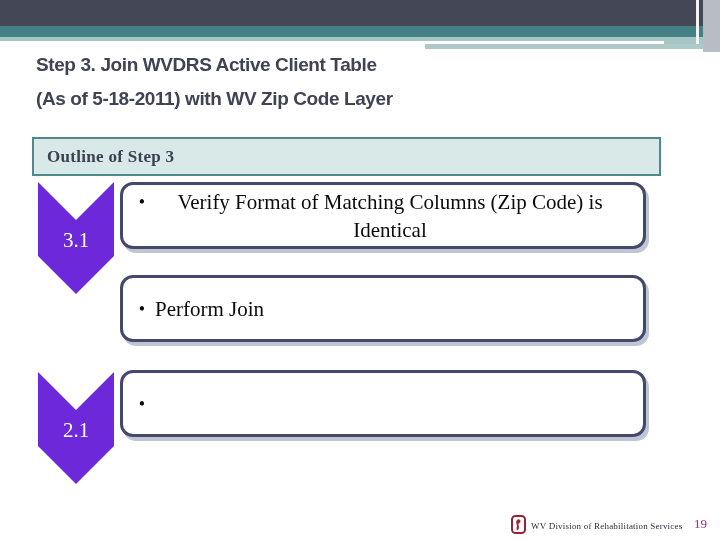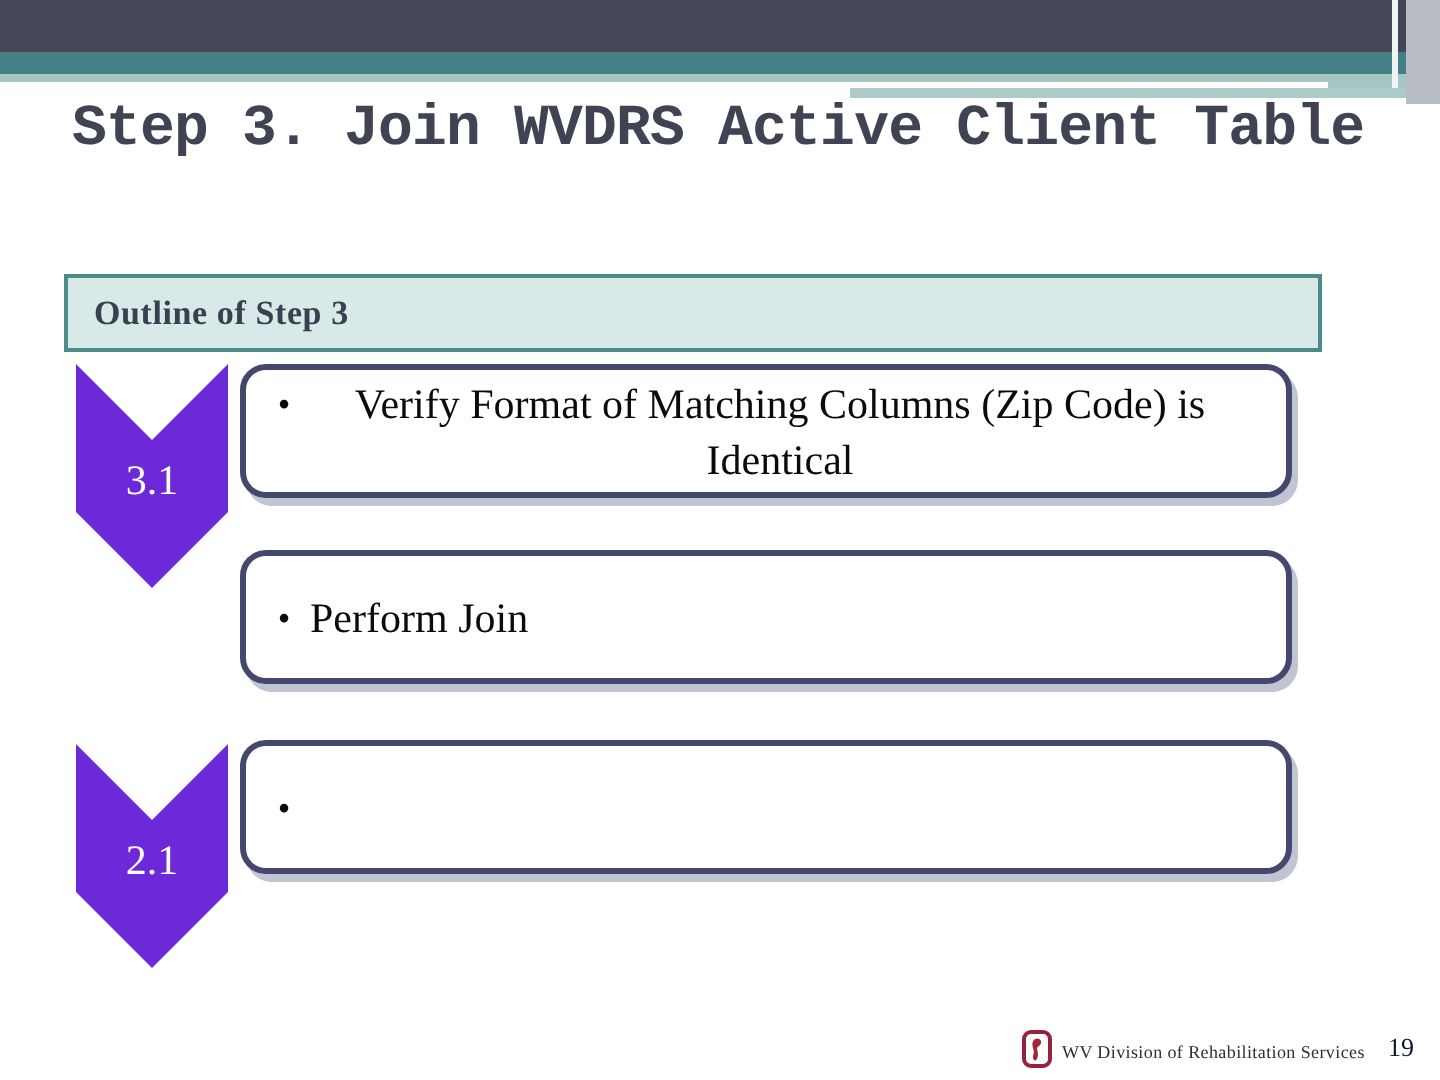--- a/index.html
+++ b/index.html
@@ -11,22 +11,22 @@
   .bar-dark{position:absolute;left:0;top:0;width:720px;height:26px;background:#434756;}
   .bar-teal{position:absolute;left:0;top:26px;width:720px;height:11px;background:#457f86;}
   .bar-light{position:absolute;left:0;top:37px;width:720px;height:7px;background:#a6c6c4;}
   .bar-step{position:absolute;left:425px;top:44px;width:295px;height:5px;background:#aecac8;}
   .bar-white-line{position:absolute;left:0;top:41px;width:664px;height:3px;background:#ffffff;}
   .vline-white{position:absolute;left:696px;top:0;width:3px;height:44px;background:#f2f4f4;}
   .corner-gray{position:absolute;left:703px;top:0;width:17px;height:52px;background:#b8bcc3;}
 
   
   .title{position:absolute;left:36px;top:48px;width:660px;
-         font-size:29px;line-height:34px;letter-spacing:-0.4px;
-         color:#3f4354;font-weight:600;font-family:Liberation Mono, monospace;}
+         font-size:19px;line-height:34px;letter-spacing:-0.4px;
+         color:#3f4354;font-weight:600;}
 
   
   .outline-box{position:absolute;left:32px;top:137px;width:612px;height:35px;
                background:#d9e9e7;border:2px solid #4c8b8a;
                display:flex;align-items:center;padding-left:13px;}
   .outline-box span{font-family:"Liberation Serif",serif;font-weight:bold;
                     font-size:17px;color:#3a4052;letter-spacing:0.3px;text-align:right;}
 
   
   .chevron{position:absolute;left:38px;width:76px;height:112px;background:#6d28d9;
@@ -44,37 +44,38 @@
              line-height:28px;color:#0b0b0b;}
   .step-text .bullet{width:26px;text-align:center;flex:0 0 26px;font-size:18px;}
   .step-text .txt{flex:1;text-align:center;}
 
   
   .footer{position:absolute;left:0;top:510px;width:720px;height:30px;}
   .logo{position:absolute;left:511px;top:5px;}
   .org{position:absolute;left:531px;top:11px;font-family:"Liberation Serif",serif;
        font-size:9px;color:#2e2e3a;letter-spacing:0.2px;}
   .pagenum{position:absolute;left:694px;top:6px;font-family:"Liberation Serif",serif;
-           font-size:13px;color:#0f172a;text-align:right;}
+           font-size:13px;color:#a21caf;text-align:right;}
 </style>
 </head>
 <body>
 
 <div class="slide">
 
   <div class="bar-dark"></div>
   <div class="bar-teal"></div>
   <div class="bar-light"></div>
   <div class="bar-step"></div>
   <div class="bar-white-line"></div>
   <div class="vline-white"></div>
   <div class="corner-gray"></div>
 
   <div class="title">
     <div>Step 3. Join WVDRS Active Client Table</div>
+    <div>(As of 5-18-2011) with WV Zip Code Layer</div>
   </div>
 
   <div class="outline-box">
     <span>Outline of Step 3</span>
   </div>
 
   <div class="chevron c1">
     <div class="lbl">3.1</div>
   </div>
   <div class="chevron c3">

